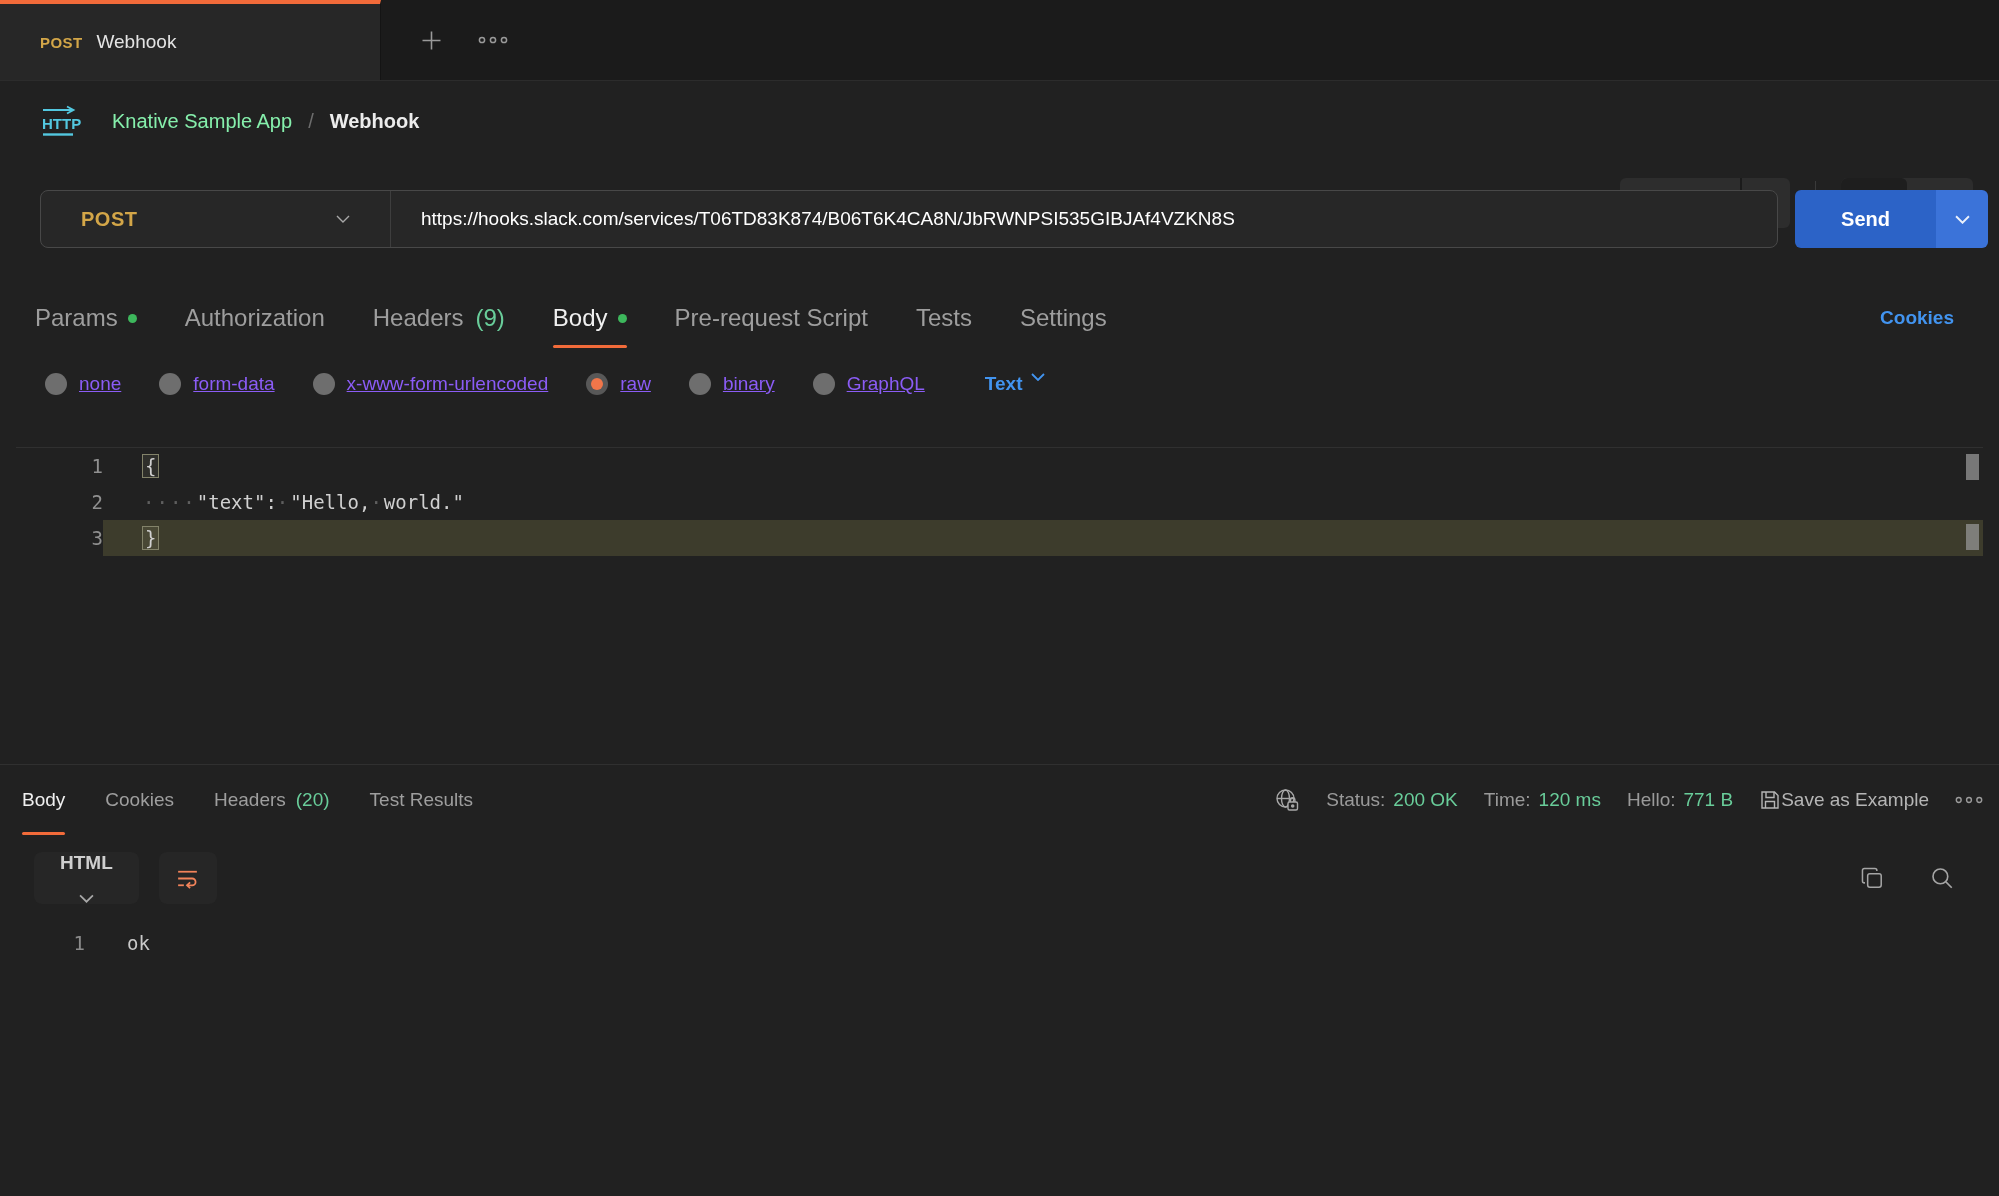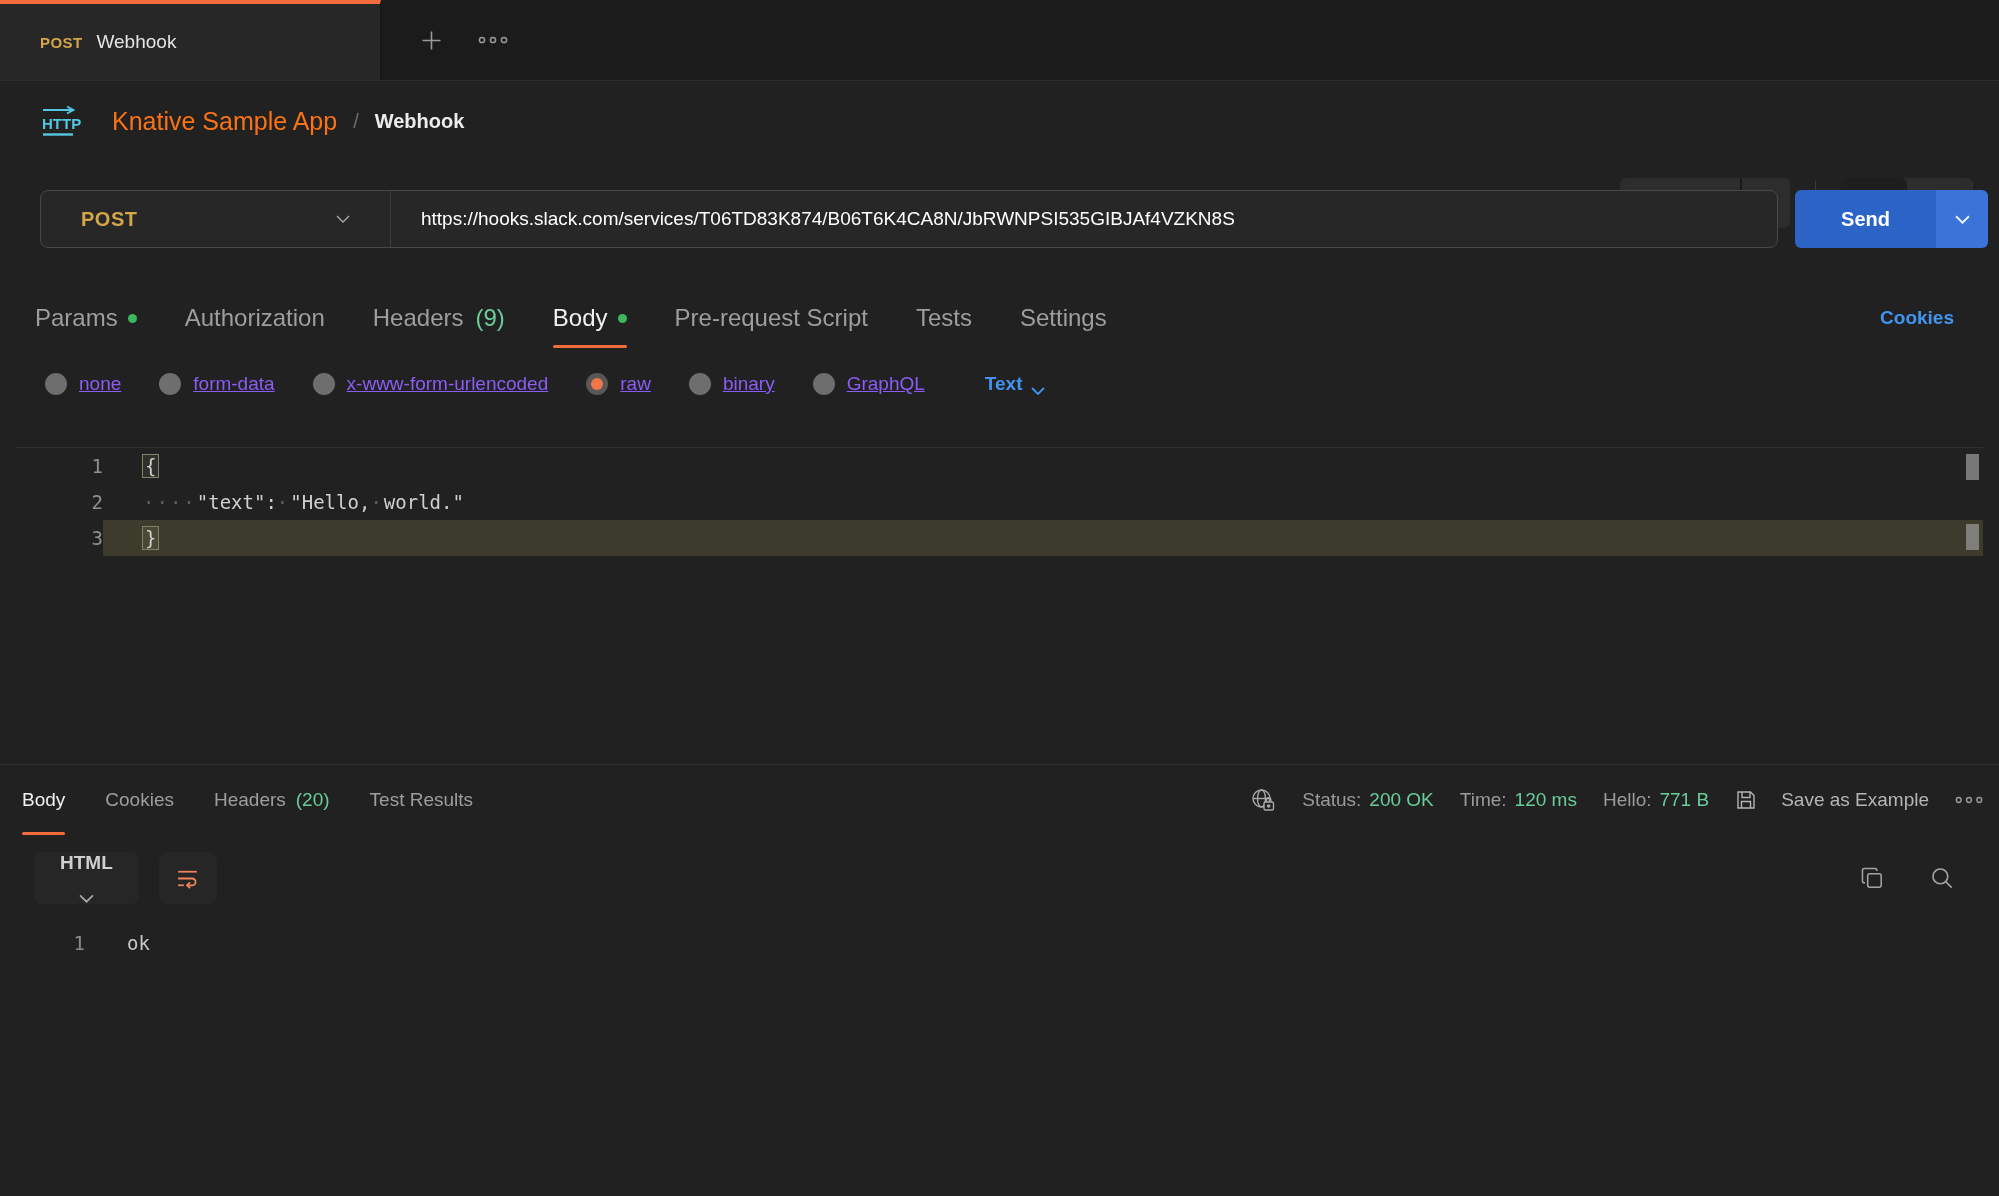--- a/index.html
+++ b/index.html
@@ -18,21 +18,21 @@
   .plus-btn{margin-left:22px;width:56px;}
   .more-btn{margin-left:6px;width:56px;}
   .env-box{position:absolute;right:0;top:0;width:434px;height:80px;border-left:1px solid #343434;
            display:flex;align-items:center;justify-content:space-between;padding:0 30px 0 44px;box-sizing:border-box;}
   .env-label{color:#aeaeae;font-size:19px;}
   .chev{color:#a8a8a8;}
 
   
   .req-header{position:absolute;top:80px;left:0;width:1999px;height:82px;display:flex;align-items:center;padding-left:40px;box-sizing:border-box;}
   .http-badge{margin-right:30px;}
-  .crumb-collection{color:#f97316;font-size:25px;}
+  .crumb-collection{color:#86efac;font-size:20px;}
   .crumb-sep{color:#6d6d6d;font-size:20px;margin:0 16px;}
   .crumb-name{color:#ececec;font-size:20px;font-weight:600;}
   .hdr-actions{position:absolute;right:26px;top:98px;height:50px;display:flex;align-items:center;}
   .save-group{display:flex;height:50px;border-radius:6px;overflow:hidden;}
   .save-main{background:#2d2d2d;color:#7c7c7c;display:flex;align-items:center;gap:12px;padding:0 22px;font-size:19px;}
   .save-caret{background:#2d2d2d;border-left:2px solid #1b1b1b;width:48px;display:flex;align-items:center;justify-content:center;color:#8b8b8b;}
   .hdr-divider{width:1px;height:44px;background:#3a3a3a;margin:0 25px;}
   .edit-group{display:flex;height:50px;background:#2d2d2d;border-radius:6px;overflow:hidden;}
   .edit-seg{width:66px;display:flex;align-items:center;justify-content:center;}
   .edit-seg.active{background:#1e1e1e;border-radius:6px;color:#f2835a;}
@@ -59,21 +59,21 @@
   .cookies-link{position:absolute;right:45px;top:288px;height:60px;display:flex;align-items:center;
                 color:#4294f0;font-size:19px;font-weight:600;}
 
   
   .body-type-row{position:absolute;top:358px;left:0;width:1999px;height:52px;display:flex;align-items:center;padding-left:45px;box-sizing:border-box;}
   .radio-item{display:flex;align-items:center;gap:12px;margin-right:38px;}
   .radio{width:22px;height:22px;border-radius:50%;background:#6e6e6e;position:relative;}
   .radio.selected{background:#585858;}
   .radio.selected::after{content:"";position:absolute;left:5px;top:5px;width:12px;height:12px;border-radius:50%;background:#f0764a;}
   .radio-label{color:#8b5cf6;font-size:19px;text-decoration:underline;}
-  .format-select{display:flex;align-items:flex-end;gap:9px;margin-left:22px;color:#4294f0;}
+  .format-select{display:flex;align-items:flex-start;gap:9px;margin-left:22px;color:#4294f0;}
   .format-label{color:#4294f0;font-size:19px;font-weight:600;}
 
   
   .editor{position:absolute;top:447px;left:16px;width:1967px;height:317px;border-top:1px solid #303030;
           font-family:"DejaVu Sans Mono",monospace;font-size:19px;}
   .code-row{display:flex;height:36px;align-items:center;}
   .gutter{width:87px;text-align:right;color:#909090;flex:none;}
   .code-content{flex:1;padding-left:40px;color:#d0d0d0;white-space:pre;display:flex;align-items:center;height:100%;}
   .code-row.current .code-content{background:#3d3c2c;}
   .bracket-match{outline:1px solid #83836a;background:rgba(220,220,170,0.08);padding:0 2px;}
@@ -84,21 +84,21 @@
 
   
   .response{position:absolute;top:764px;left:0;width:1999px;height:432px;border-top:1px solid #303030;}
   .resp-header{position:relative;height:70px;display:flex;align-items:center;padding-left:22px;box-sizing:border-box;}
   .resp-tab{position:relative;height:70px;display:flex;align-items:center;gap:8px;margin-right:40px;font-size:19px;color:#9e9e9e;}
   .resp-tab.active{color:#f0f0f0;}
   .resp-meta{position:absolute;right:16px;top:0;height:70px;display:flex;align-items:center;gap:26px;}
   .meta-pair{display:flex;align-items:center;gap:8px;font-size:19px;}
   .meta-label{color:#9a9a9a;}
   .meta-value{color:#69cd9a;}
-  .save-example{display:flex;align-items:center;gap:24px;color:#b5b5b5;font-size:19px;}
+  .save-example{display:flex;align-items:center;gap:0;color:#b5b5b5;font-size:19px;}
   .globe{color:#a8a8a8;}
   .resp-more{color:#9a9a9a;}
 
   
   .resp-toolbar{position:absolute;top:87px;left:16px;right:16px;height:52px;display:flex;align-items:center;}
   .seg-control{display:flex;height:52px;background:#262626;border-radius:8px;overflow:hidden;}
   .seg{display:flex;align-items:center;justify-content:center;padding:0 34px;font-size:19px;color:#9e9e9e;}
   .seg.active{background:#3a3a3a;border-radius:8px;color:#efefef;}
   .fmt-box{margin-left:18px;height:52px;background:#262626;border-radius:8px;display:flex;align-items:center;gap:20px;padding:0 26px;flex-direction:column;}
   .fmt-text{color:#cfcfcf;font-size:19px;font-weight:600;}

